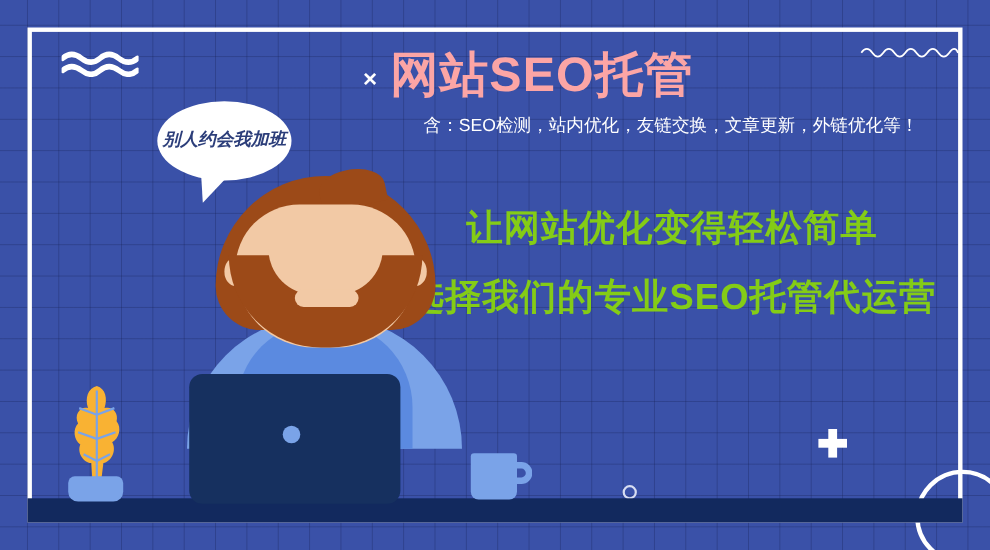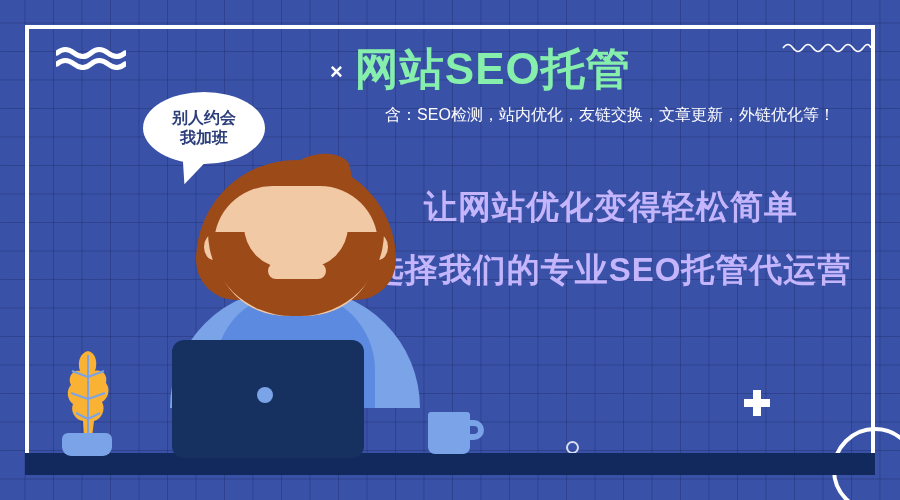--- a/index.html
+++ b/index.html
@@ -50,44 +50,45 @@
   
   .title-row{
     position:absolute;left:330px;top:46px;width:560px;
     display:flex;align-items:center;justify-content:flex-start;
   }
   .title-x{
     color:#ffffff;font-size:22px;font-weight:bold;line-height:1;
     margin-right:12px;margin-top:6px;
   }
   .title{
-    color:#86efac;font-size:44px;font-weight:bold;letter-spacing:1px;
+    color:#fca5a5;font-size:44px;font-weight:bold;letter-spacing:1px;
     line-height:1.05;white-space:nowrap;
   }
   .subtitle{
     position:absolute;left:330px;top:104px;width:560px;
     color:#ffffff;font-size:16px;line-height:1.4;white-space:nowrap;
     text-align:center;
   }
   
   .message{
     position:absolute;left:332px;top:190px;width:558px;
     text-align:center;
   }
   .msg-line{
-    color:#c4b5fd;font-size:33px;font-weight:bold;line-height:1.0;
+    color:#84cc16;font-size:33px;font-weight:bold;line-height:1.0;
     margin:0 0 30px 0;white-space:nowrap;letter-spacing:1px;
   }
   .msg-line:last-child{margin-bottom:0;}
   
   .bubble{
     position:absolute;left:143px;top:92px;width:122px;height:72px;
     background:#ffffff;border-radius:50%/50%;
-    display:flex;flex-direction:column;align-items:center;justify-content:center;
+    display:flex;flex-direction:row;align-items:center;justify-content:center;
     z-index:6;
+    font-style:italic;
   }
   .bubble-line{
     color:#2c3e7a;font-size:16px;font-weight:bold;line-height:1.25;
     white-space:nowrap;
   }
   .bubble-tail{
     position:absolute;left:178px;top:150px;width:0;height:0;
     border-left:10px solid transparent;
     border-right:22px solid transparent;
     border-top:36px solid #ffffff;

